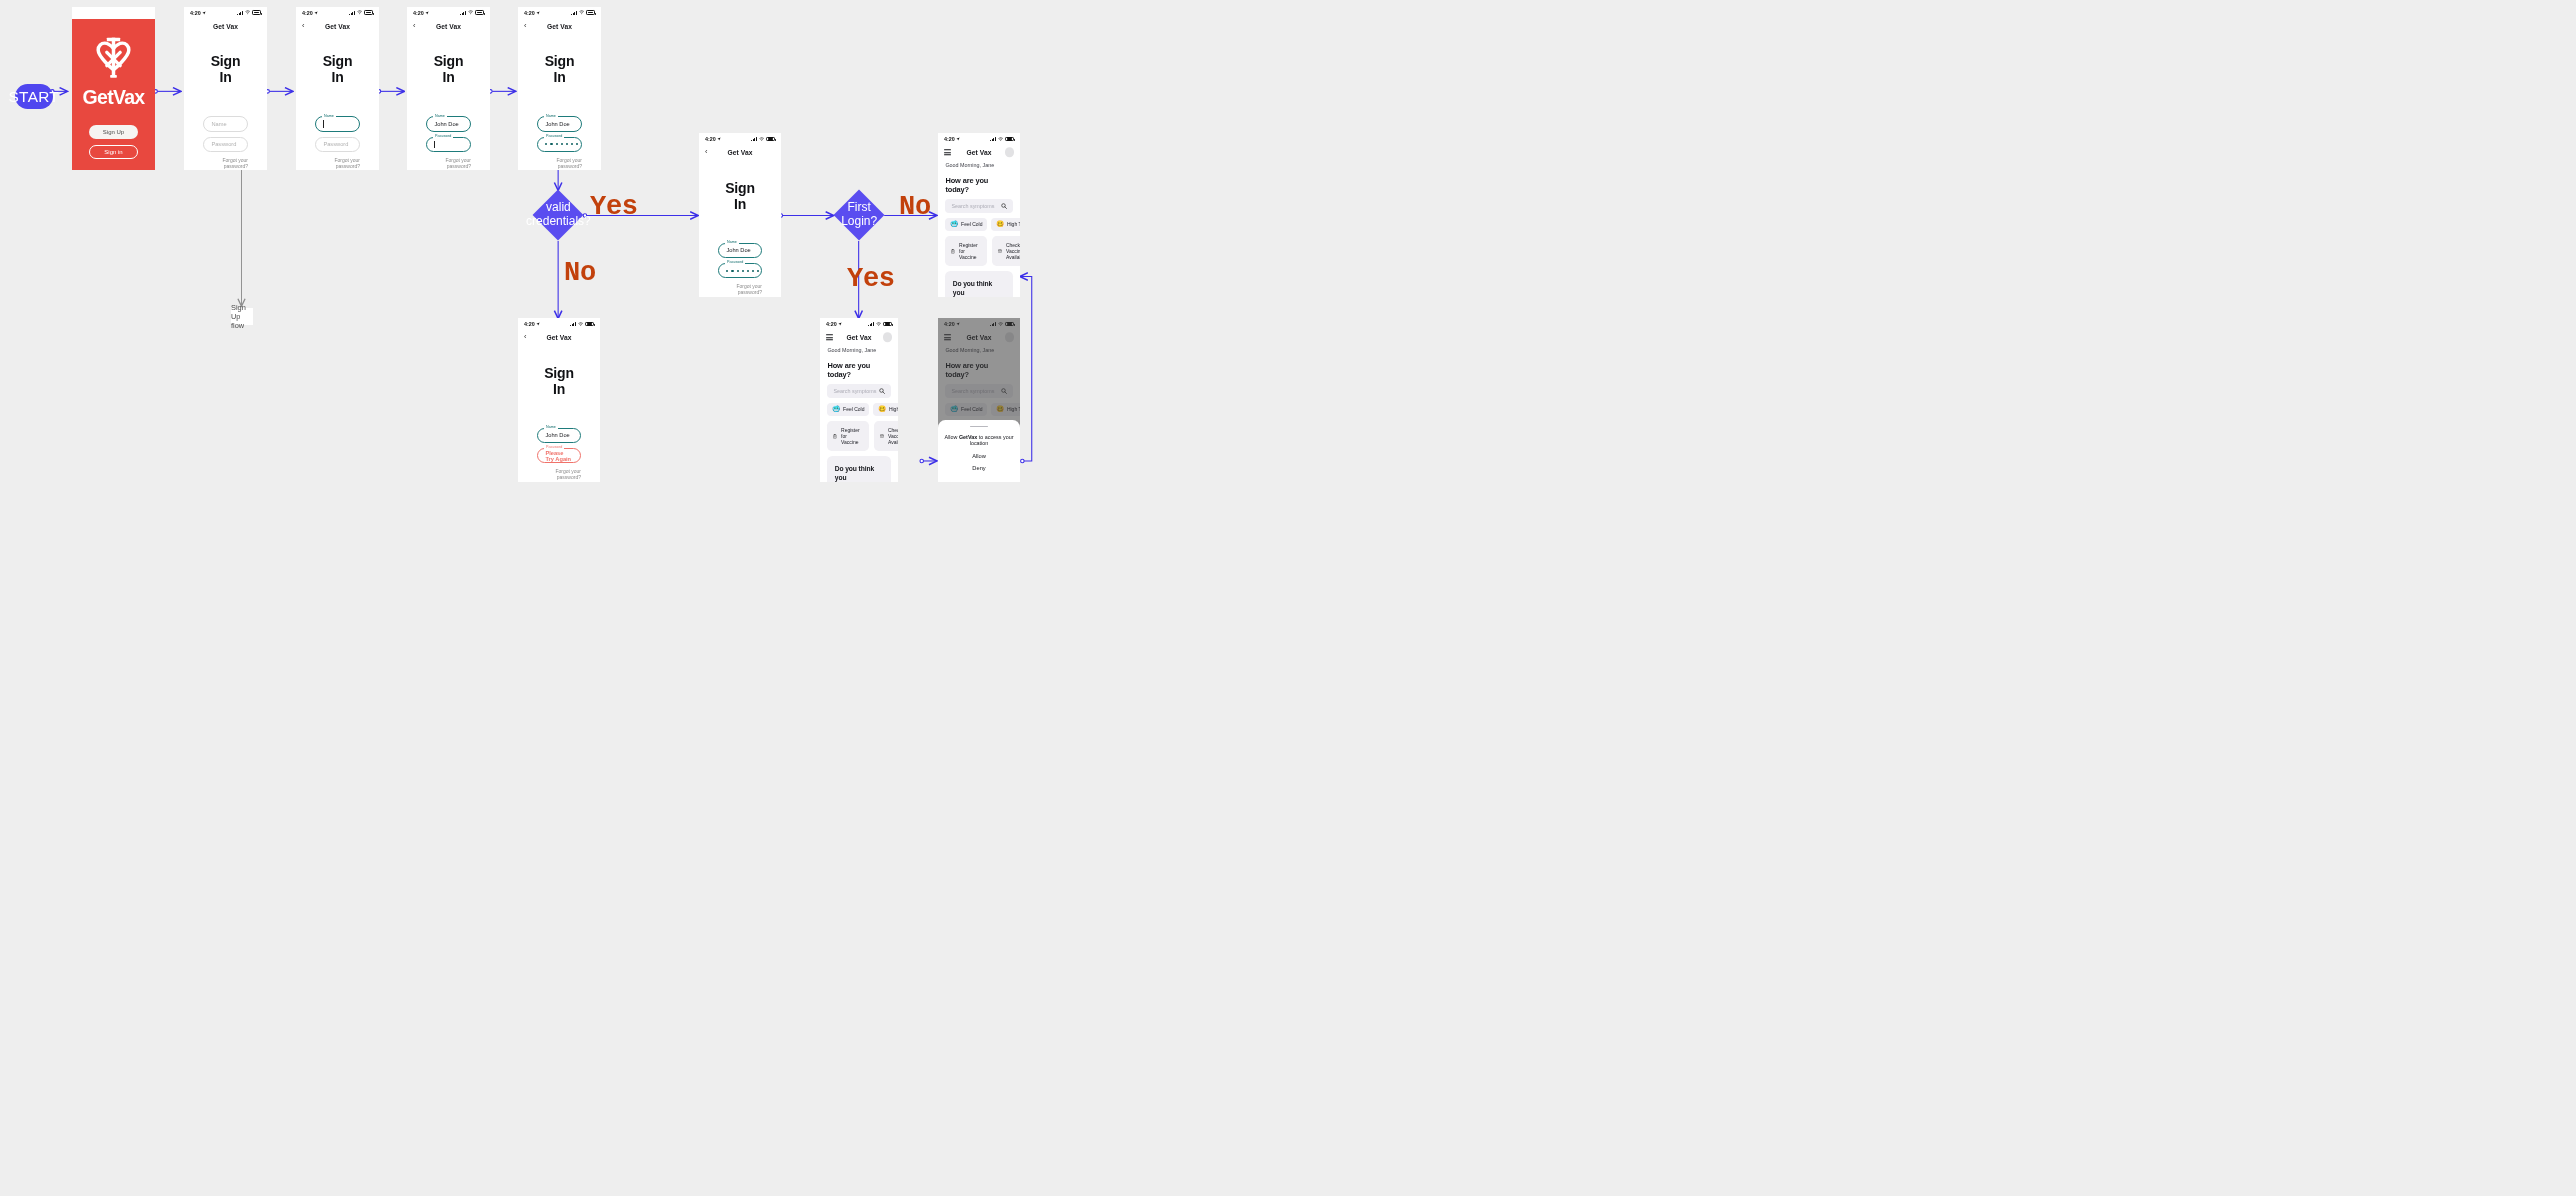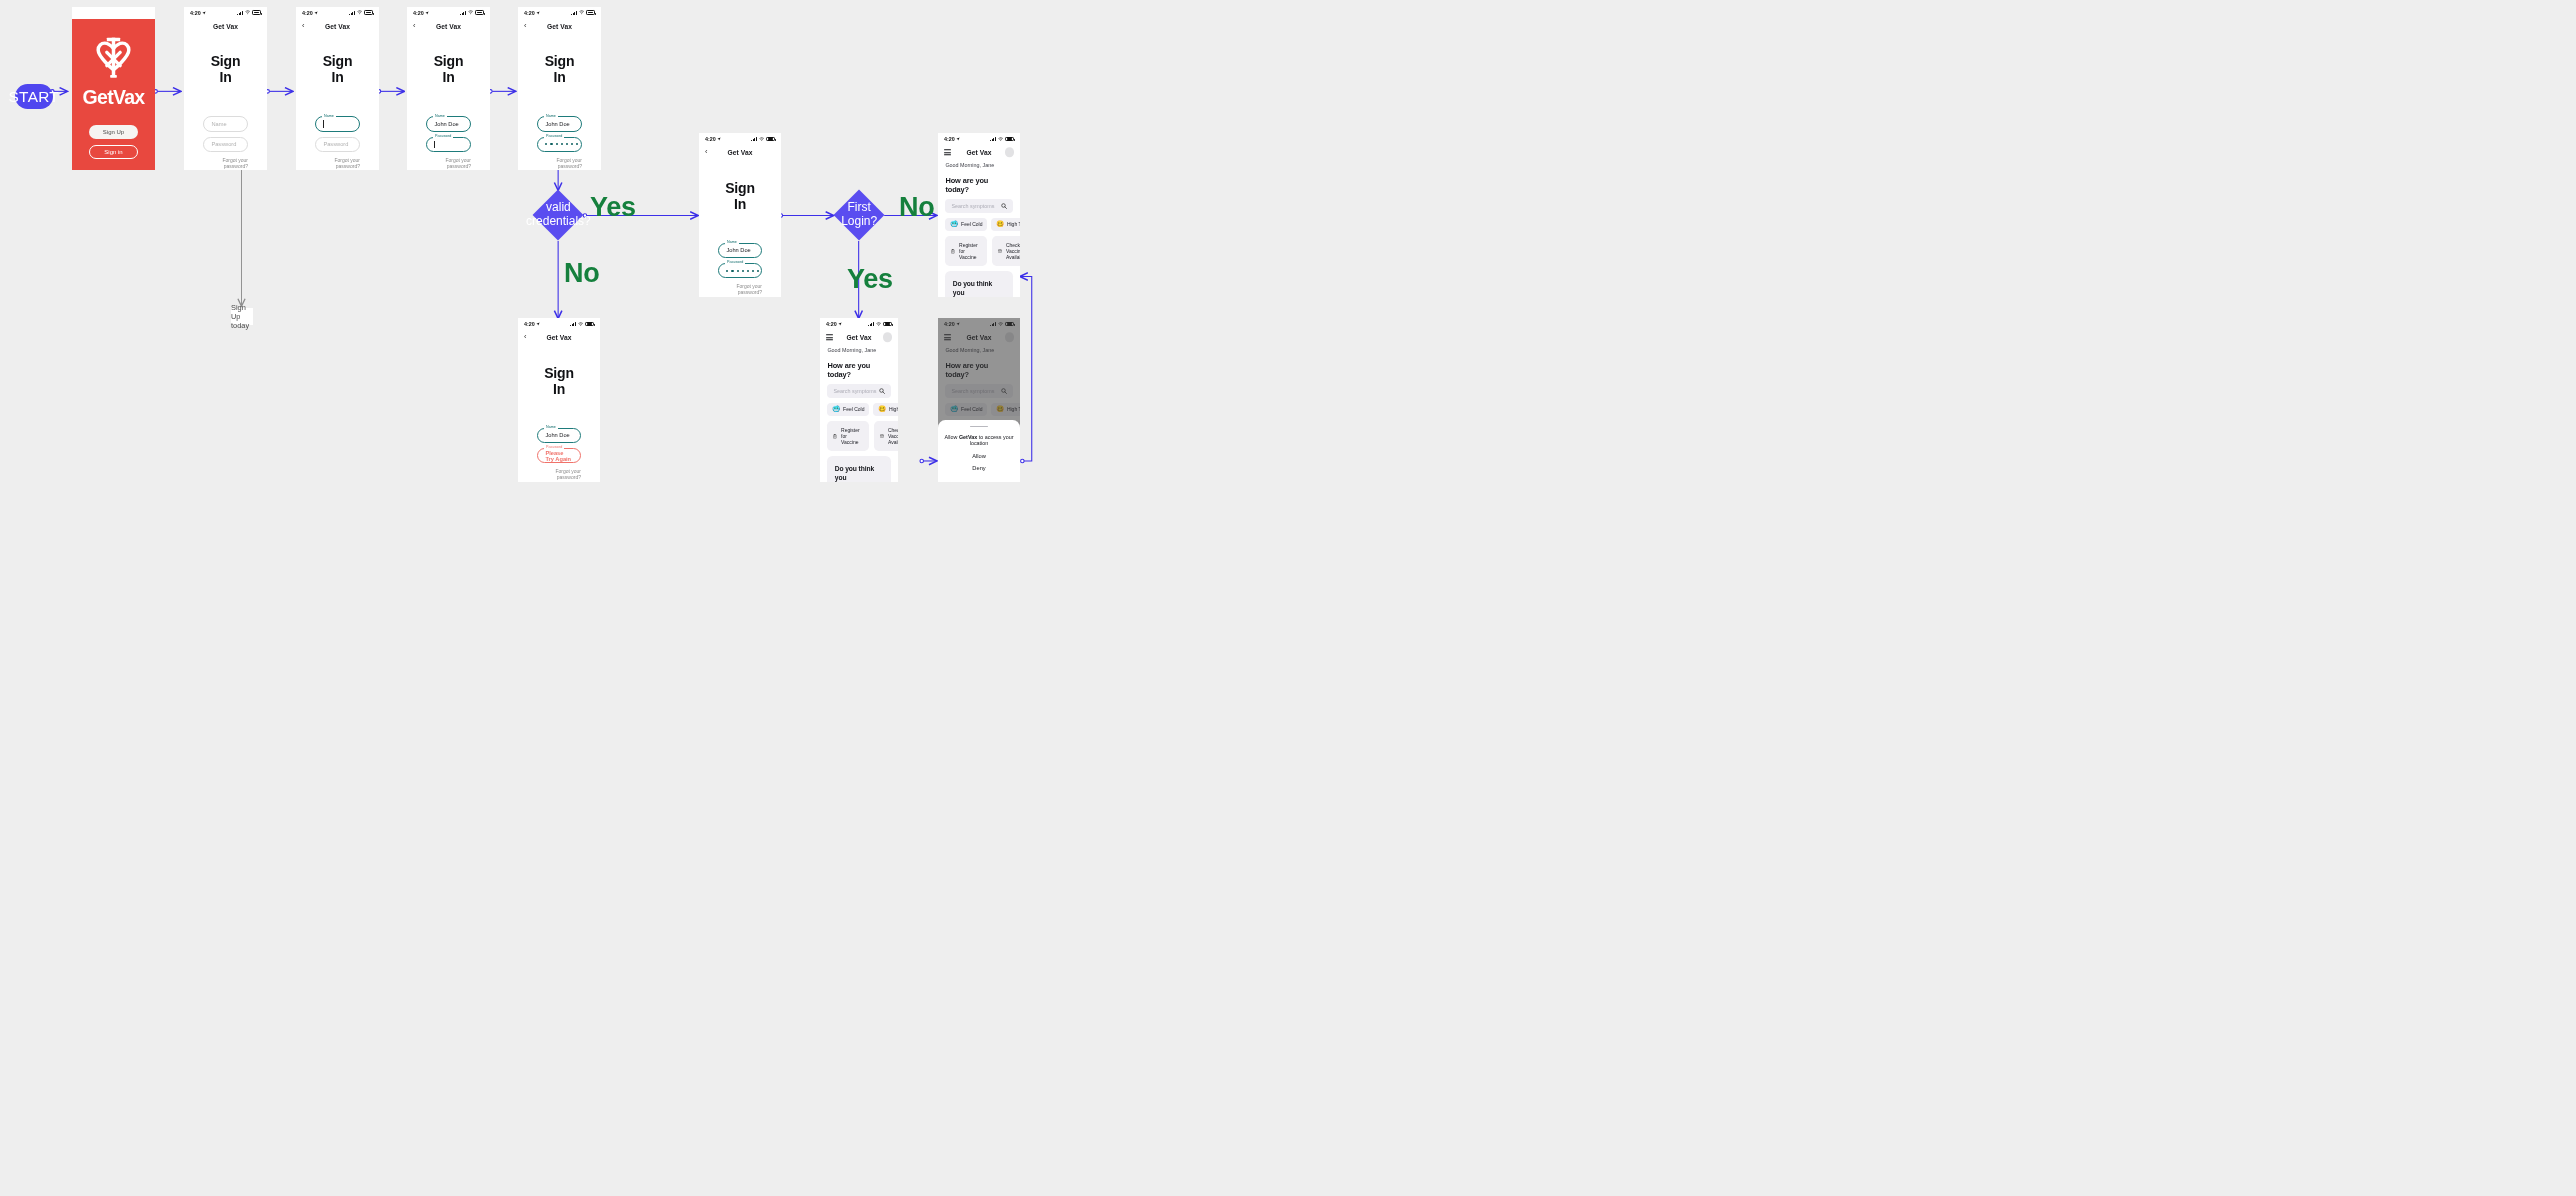--- a/index.html
+++ b/index.html
@@ -13,23 +13,24 @@
   .canvas { position:absolute; inset:0; }
 
   
   #wires { position:absolute; left:0; top:0; width:2576px; height:1197px; pointer-events:none; }
 
   
   .flow-label {
     position:absolute;
     font-size:27px;
     font-weight:700;
-    color:#15803d;
+    color:#c2410c;
     letter-spacing:-0.3px;
     white-space:nowrap;
+    font-family:Liberation Mono, monospace;
   }
 
   
   .start-pill {
     position:absolute;
     background:#4f46ef;
     border-radius:20px;
     color:#fff;
     font-size:15.4px;
     letter-spacing:0.3px;
@@ -441,21 +442,21 @@
               <i></i>
             </span>
         </div>
       </div>
       <div class="forgot">Forgot your password?</div>
 
     </div>
   </div>
 
   <div class="note-box" style="left:231px;top:308px;width:22px;height:17px;">
-    <span>Sign Up today</span>
+    <span>Sign Up flow</span>
   </div>
 
   <div class="diamond" style="left:540px;top:197px;width:36px;height:36px;">
     <span class="diamond-txt">valid
 credentials?</span>
   </div>
   <div class="flow-label" style="left:590px;top:192px;">Yes</div>
   <div class="flow-label" style="left:564px;top:258px;">No</div>
 
   <div class="phone" style="left:699px;top:133px;width:82px;height:164px;">

